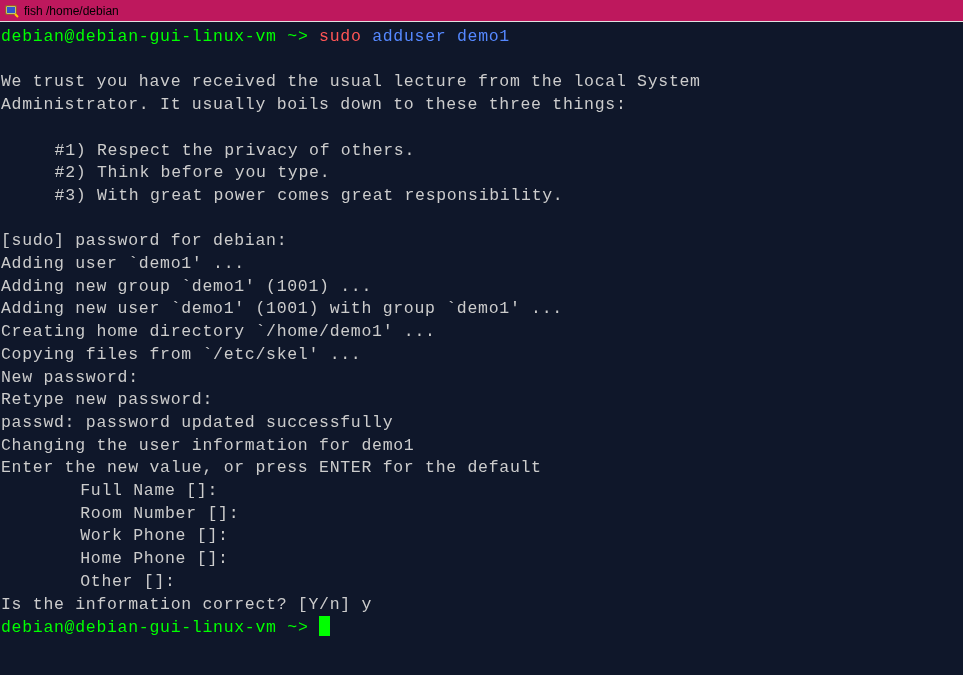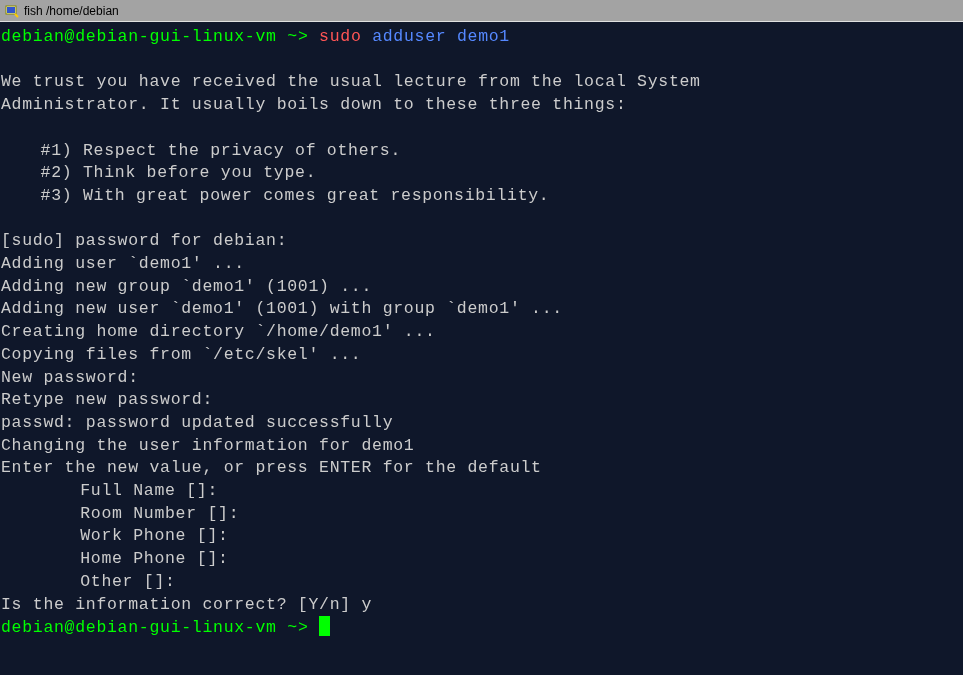--- a/index.html
+++ b/index.html
@@ -9,21 +9,21 @@
     }
     body {
       width: 963px;
       height: 675px;
       background: #ffffff;
       font-family: "Consolas", "Courier New", monospace;
       overflow: hidden;
     }
     .titlebar {
       height: 22px;
-      background: #a3a3a3;
+      background: #be185d;
       display: flex;
       align-items: center;
       padding-left: 4px;
       font-family: "Segoe UI", Tahoma, sans-serif;
       font-size: 12px;
       color: #000000;
       border-bottom: 1px solid #e0e0e0;
     }
     .titlebar-icon {
       width: 16px;
@@ -64,21 +64,21 @@
       display: inline-block;
       width: 11px;
       height: 20px;
       background: #00ff00;
       vertical-align: text-bottom;
       margin-bottom: 1px;
     }
     .line {
       display: block;
     }
-    .indent1 { padding-left: 4ch; }
+    .indent1 { padding-left: 4ch; margin-left: 14px; }
     .indent2 { padding-left: 8ch; }
   </style>
 </head>
 <body>
 
 <div class="titlebar">
   <span class="titlebar-icon">
     <svg width="16" height="16" viewBox="0 0 16 16">
       <rect x="2" y="3" width="10" height="8" fill="#ffffcc" stroke="#888800" stroke-width="1"></rect>
       <rect x="3" y="4" width="8" height="6" fill="#3355cc"></rect>

